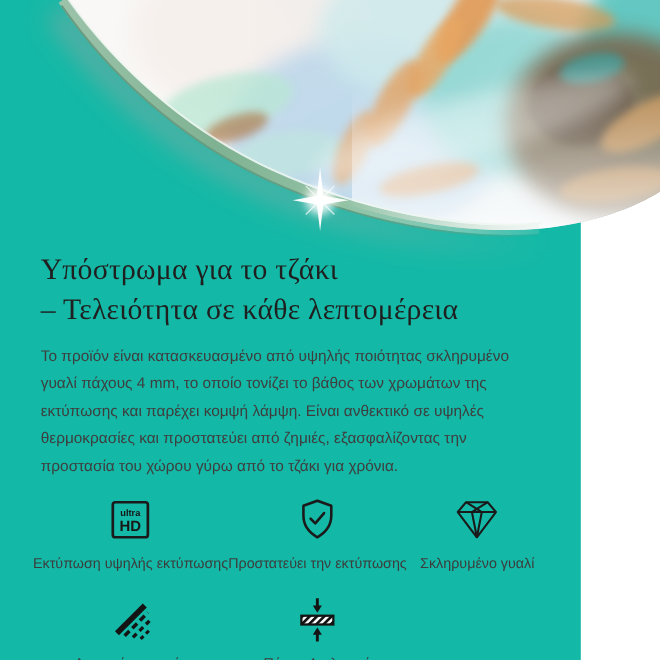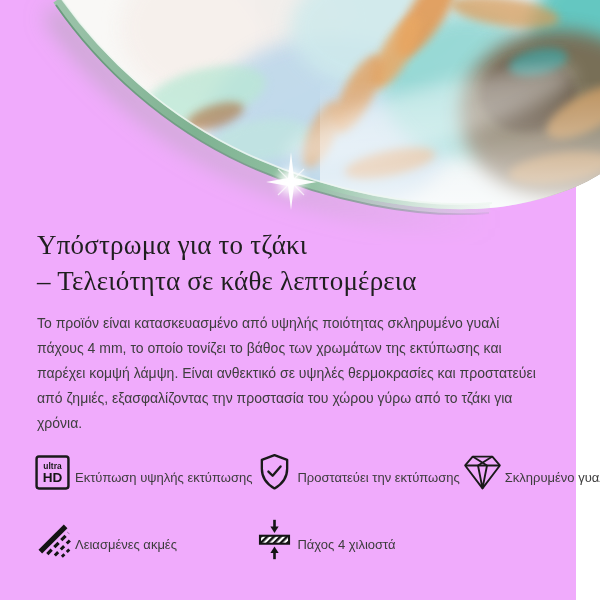--- a/index.html
+++ b/index.html
@@ -1,41 +1,41 @@
 <!DOCTYPE html>
 <html lang="el"><head>
 <meta charset="utf-8">
 <style>
   html,body{margin:0;padding:0;}
   body{
     width:600px;height:600px;overflow:hidden;background:#ffffff;
     font-family:"Liberation Sans",sans-serif;
     -webkit-font-smoothing:antialiased;
   }
-  .page{position:relative;width:576px;height:600px;background:#f0abfc;}
+  .page{position:relative;width:528px;height:600px;background:#14b8a6;}
   .hero{display:block;}
   .title{
     margin:-18px 37px 0 37px;
     font-family:"Liberation Serif","DejaVu Serif",serif;
     font-size:27px;line-height:36px;font-weight:400;
     color:#1f1f1f;letter-spacing:0.2px;
     position:relative;z-index:2;
   }
   .title span{display:block;}
   .desc{
     margin:12px 37px 0 37px;max-width:532px;
     font-size:14px;line-height:25px;color:#3e3e3e;
     position:relative;z-index:2;
   }
   .features{
     margin:14px 30px 0 30px;
     display:grid;grid-template-columns:repeat(3,1fr);
     row-gap:22px;
   }
-  .feature{display:flex;flex-direction:row;align-items:center;}
+  .feature{display:flex;flex-direction:column;align-items:center;}
   .feat-icon{width:45px;height:45px;display:block;}
   .feat-label{
     margin-top:9px;font-size:13px;color:#3c3c3c;
     white-space:nowrap;text-align:center;
   }
   .ico{stroke:#1a1a1a;fill:none;stroke-width:2.4;}
   .ultra-txt{font-family:"Liberation Sans",sans-serif;font-weight:700;fill:#161616;}
 </style>
 </head>
 <body>

